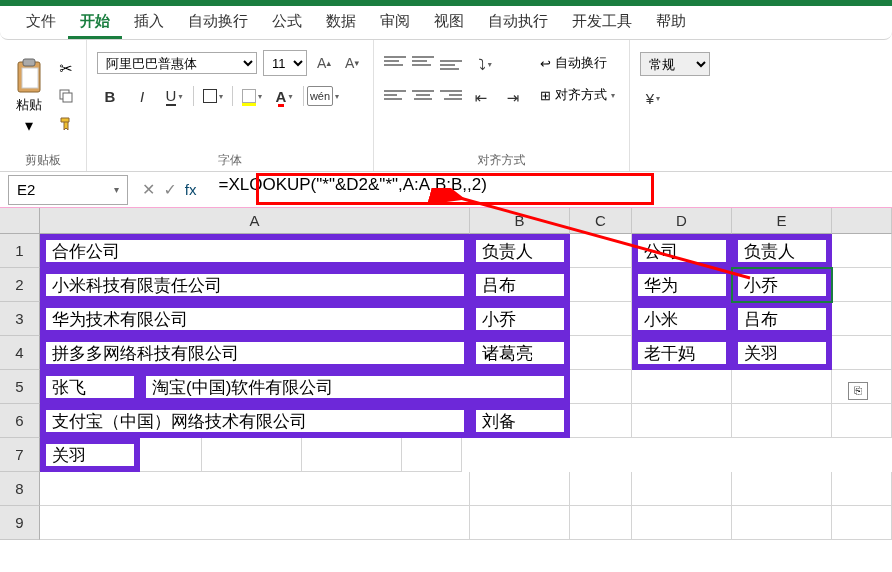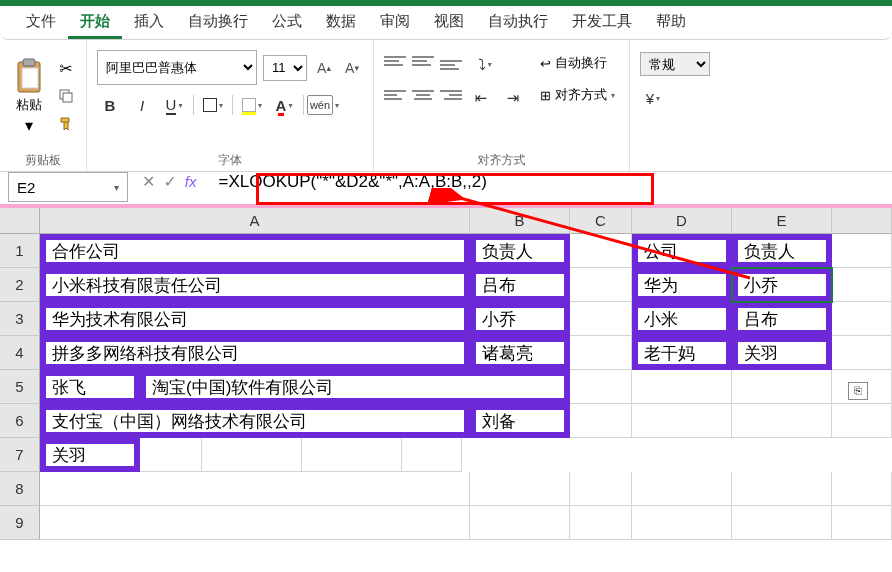--- a/index.html
+++ b/index.html
@@ -23,21 +23,21 @@
 .paste-btn { display: flex; flex-direction: column; align-items: center; gap: 2px; cursor: pointer; padding: 2px 4px; }
 .clipboard-icon { width: 30px; height: 36px; position: relative; }
 .clipboard-icon svg { width: 100%; height: 100%; }
 .paste-label { font-size: 13px; }
 .clip-side { display: flex; flex-direction: column; gap: 8px; }
 .small-icon { width: 20px; height: 20px; cursor: pointer; display: flex; align-items: center; justify-content: center; }
 
 
 .font-body { display: flex; flex-direction: column; gap: 8px; height: 100px; padding-top: 4px; }
 .font-row { display: flex; gap: 6px; align-items: center; }
-.font-select { width: 160px; height: 35px; border: 1px solid #aaa; font-size: 13px; padding: 0 4px; background: #fff; }
+.font-select { width: 160px; height: 22px; border: 1px solid #aaa; font-size: 13px; padding: 0 4px; background: #fff; }
 .size-select { width: 44px; height: 26px; border: 1px solid #aaa; font-size: 13px; padding: 0 4px; background: #fff; }
 .grow-icon, .shrink-icon { width: 22px; height: 22px; font-size: 14px; color: #555; cursor: pointer; display: flex; align-items: center; justify-content: center; }
 .btn-icon { width: 26px; height: 24px; display: flex; align-items: center; justify-content: center; cursor: pointer; font-size: 15px; color: #333; position: relative; }
 .btn-icon .dd { font-size: 8px; color: #666; margin-left: 2px; }
 .underline-bar { border-bottom: 2px solid #333; }
 .border-box { width: 14px; height: 14px; border: 1px solid #333; display: inline-block; }
 .fill-swatch { width: 14px; height: 14px; background: #fff; border: 1px solid #aaa; display: inline-block; position: relative; }
 .fill-swatch::after { content: ''; position: absolute; left: -1px; right: -1px; bottom: -4px; height: 3px; background: #ffff00; }
 .font-color { position: relative; font-weight: bold; }
 .font-color::after { content: ''; position: absolute; left: 2px; right: 2px; bottom: -2px; height: 3px; background: #ff0000; }
@@ -52,26 +52,26 @@
 .align-side { display: flex; flex-direction: column; gap: 10px; }
 .long-btn { display: flex; align-items: center; gap: 4px; font-size: 13px; cursor: pointer; padding: 2px 4px; }
 .long-btn .dd { font-size: 8px; color: #666; }
 
 
 .num-body { height: 100px; padding-top: 6px; }
 .num-select { width: 70px; height: 24px; border: 1px solid #aaa; font-size: 13px; padding: 0 4px; }
 .num-row2 { display: flex; gap: 4px; margin-top: 10px; }
 
 
-.formula-bar { display: flex; align-items: flex-start; height: 36px; border-bottom: 4px solid #f9a8d4; background: #fff; }
+.formula-bar { display: flex; align-items: center; height: 36px; border-bottom: 1px solid #f9a8d4; background: #fff; }
 .name-box { width: 120px; height: 30px; border: 1px solid #aaa; margin-left: 8px; display: flex; align-items: center; padding: 0 8px; font-size: 15px; background: #fff; }
 .name-box .dd { margin-left: auto; font-size: 10px; color: #666; }
 .fx-btns { display: flex; gap: 8px; padding: 0 14px; align-items: center; color: #888; }
 .fx-btn { font-size: 16px; cursor: pointer; }
-.fx-label { font-style: italic; font-size: 15px; color: #8b5cf6; }
+.fx-label { font-size: 15px; color: #0c4a6e; }
 .formula-input { flex: 1; height: 30px; font-size: 17px; padding: 0 8px; border: none; outline: none; position: relative; }
 .formula-highlight { position: absolute; border: 3px solid #ff0000; pointer-events: none; }
 
 
 .sheet { position: relative; }
 .grid-row { display: flex; }
 .row-header { width: 40px; background: #e6e6e6; border-right: 1px solid #b0b0b0; border-bottom: 1px solid #c8c8c8; display: flex; align-items: center; justify-content: center; font-size: 15px; color: #333; }
 .col-header { background: #e6e6e6; border-right: 1px solid #c8c8c8; border-bottom: 1px solid #b0b0b0; display: flex; align-items: center; justify-content: center; font-size: 15px; color: #333; height: 26px; }
 .corner { width: 40px; height: 26px; background: #e6e6e6; border-right: 1px solid #b0b0b0; border-bottom: 1px solid #b0b0b0; }
 .cell { border-right: 1px solid #d4d4d4; border-bottom: 1px solid #d4d4d4; padding: 4px 6px; font-size: 17px; height: 34px; display: flex; align-items: center; overflow: hidden; white-space: nowrap; }

